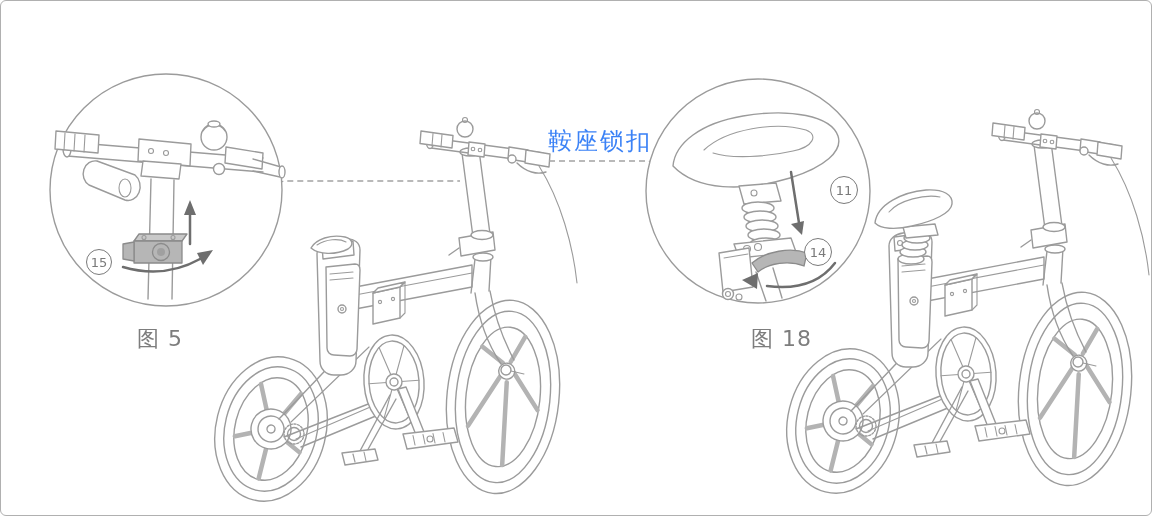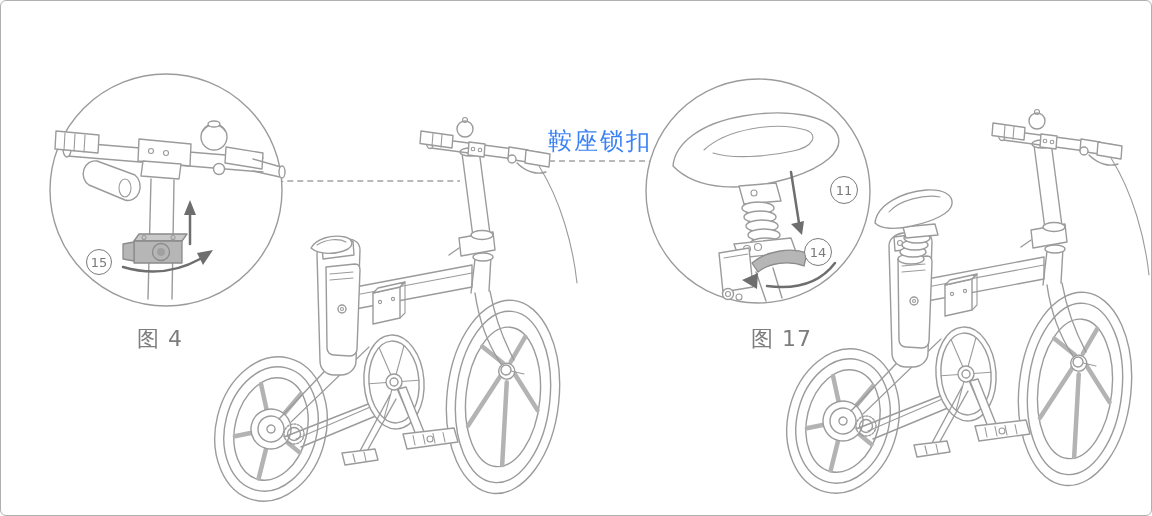--- a/index.html
+++ b/index.html
@@ -287,22 +287,22 @@
           <path class="arr" d="M834,262 Q812,291 766,285" stroke-width="2.2"></path>
           <polygon class="arrhead" points="741,279 757,272 756,288"></polygon>
         </g>
       </g>
     </g>
   </svg>
 
 
   <div class="cn-label" style="left:547px;top:124px;">鞍座锁扣</div>
 
-  <div class="caption" style="left:136px;top:323px;">图 4</div>
-
-  <div class="caption" style="left:750px;top:323px;">图 17</div>
+  <div class="caption" style="left:136px;top:323px;">图 5</div>
+
+  <div class="caption" style="left:750px;top:323px;">图 18</div>
 
   <div class="badge" style="left:85px;top:248px;width:26px;height:26px;">15</div>
 
   <div class="badge" style="left:793px;top:175px;width:28px;height:28px;margin-left:36px;">11</div>
 
   <div class="badge" style="left:803px;top:237px;width:28px;height:28px;">14</div>
 </div>
 
 </body></html>

